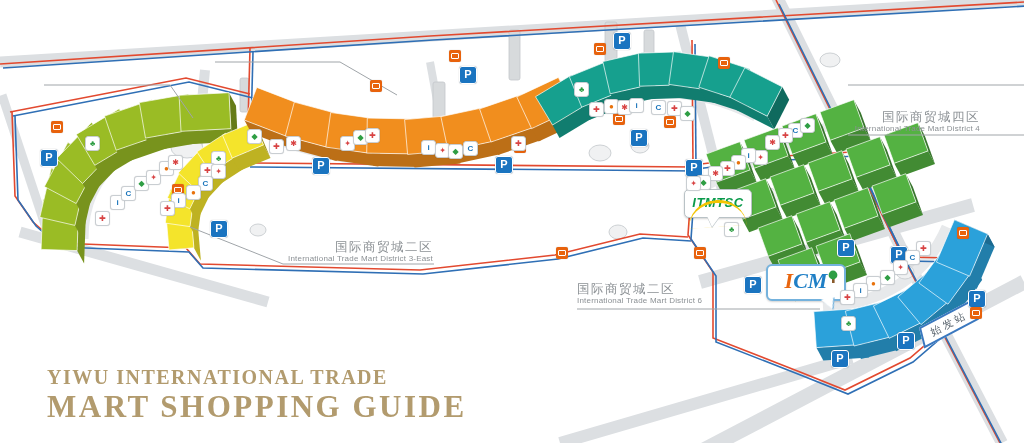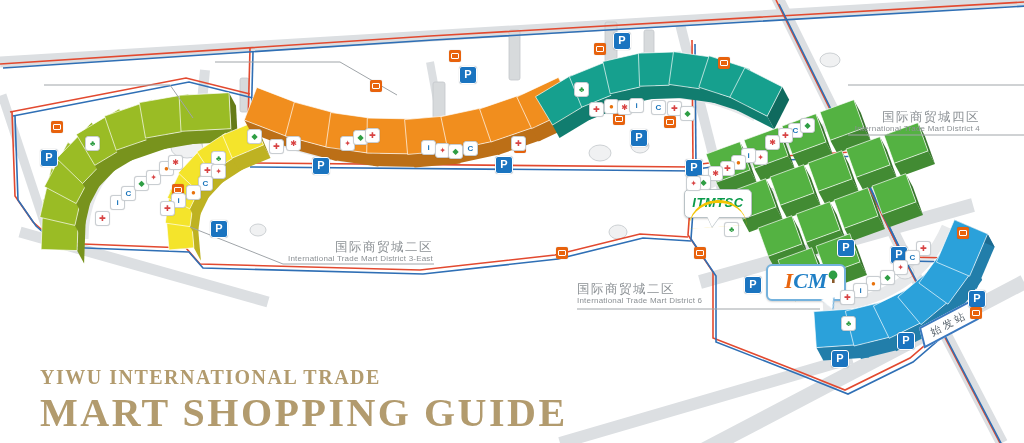--- a/index.html
+++ b/index.html
@@ -44,24 +44,24 @@
   #icm .tail{position:absolute;left:54px;bottom:-11px;width:0;height:0;
       border-left:9px solid transparent;border-right:4px solid transparent;
       border-top:12px solid #fff;filter:drop-shadow(1px 1px 0 #74b2dd);transform:rotate(-14deg);}
 
   #station{position:absolute;left:918px;top:313px;width:58px;height:17px;background:#fff;
       border:2px solid #3a78bf;transform:rotate(-28deg) skewX(-14deg);
       text-align:center;}
   #station span{display:block;font-size:10.5px;letter-spacing:3px;color:#55606a;
       line-height:17px;transform:skewX(14deg);}
 
-  #maptitle{position:absolute;left:40px;top:366px;color:#b29b6e;
+  #maptitle{position:absolute;left:47px;top:366px;color:#b29b6e;
       font-family:"Liberation Serif","DejaVu Serif",serif;}
   #maptitle .t1{font-weight:bold;font-size:20px;letter-spacing:1.5px;}
-  #maptitle .t2{font-weight:bold;font-size:40px;letter-spacing:2.5px;margin-top:0px;}
+  #maptitle .t2{font-weight:bold;font-size:31px;letter-spacing:2.5px;margin-top:0px;}
 </style>
 </head>
 <body>
 
 <div id="stage">
   <svg id="maplayer" width="1024" height="443" viewBox="0 0 1024 443">
       <g>
         <path d="M0,62 L1024,0" stroke="#dcdfe2" stroke-width="11" fill="none"></path>
         <path d="M776,-5 L906,258 L1002,443" stroke="#dcdfe2" stroke-width="12" fill="none"></path>
         <path d="M680,24 L725,202" stroke="#dcdfe2" stroke-width="10" fill="none"></path>

